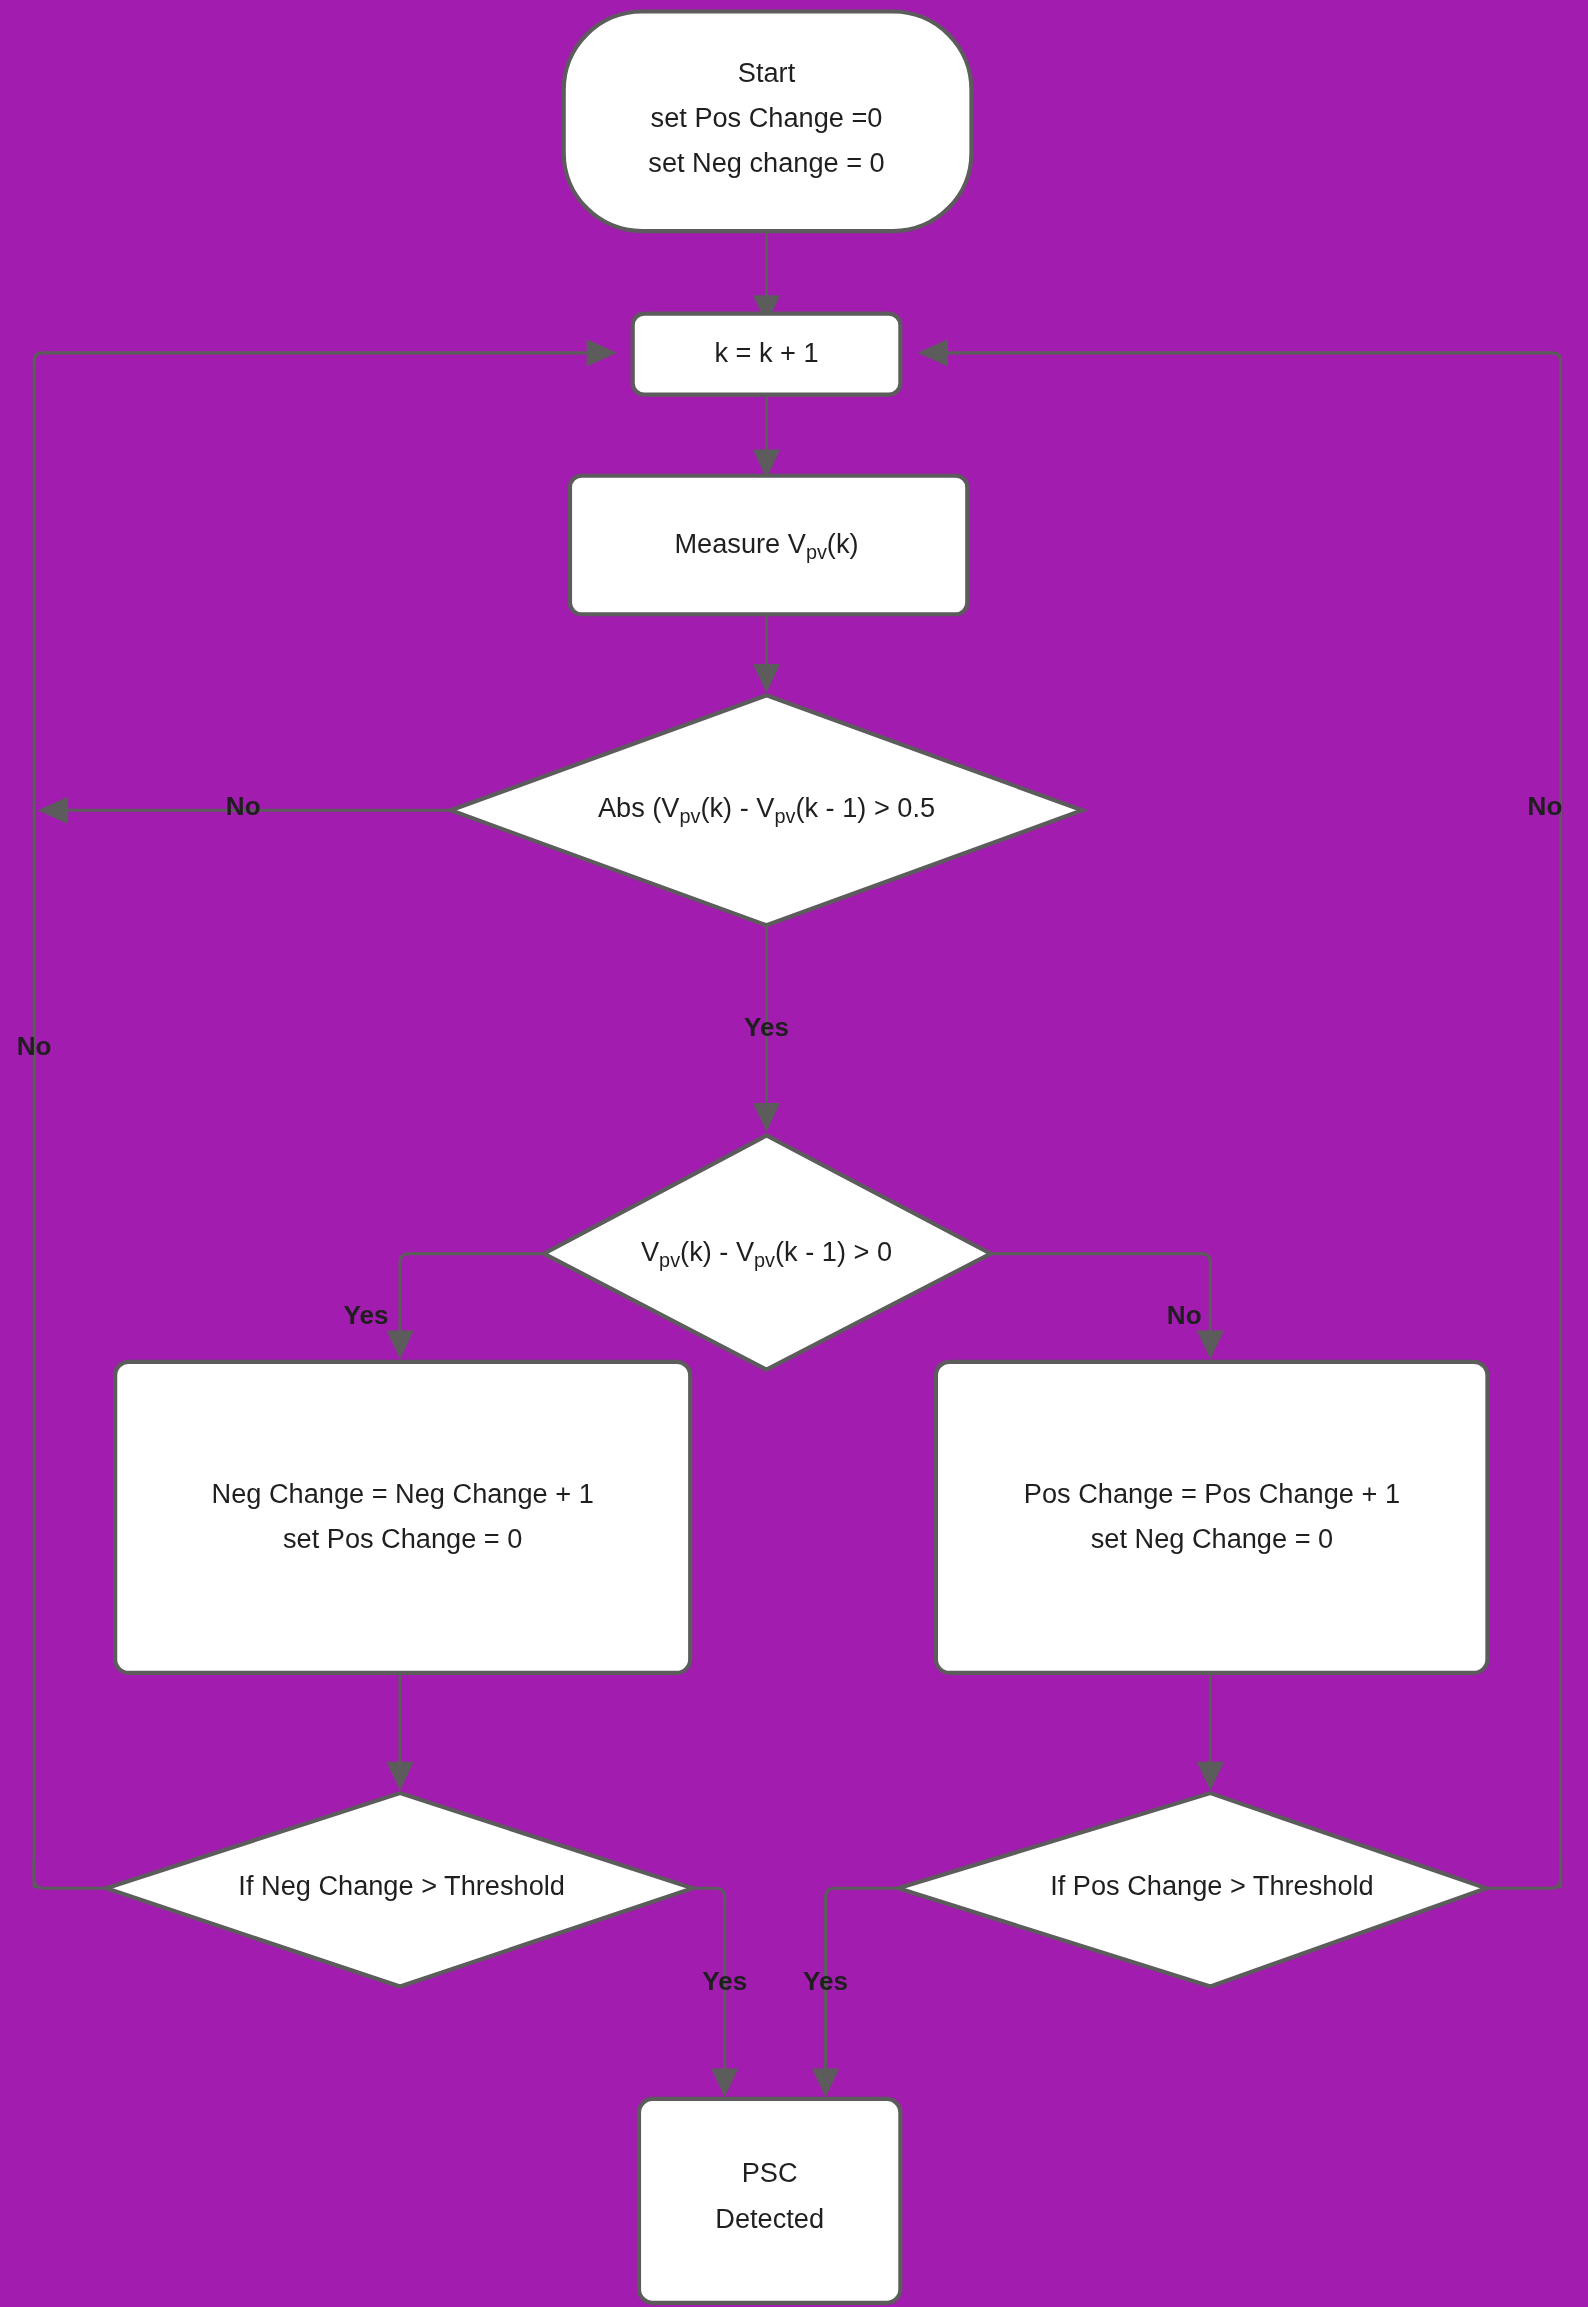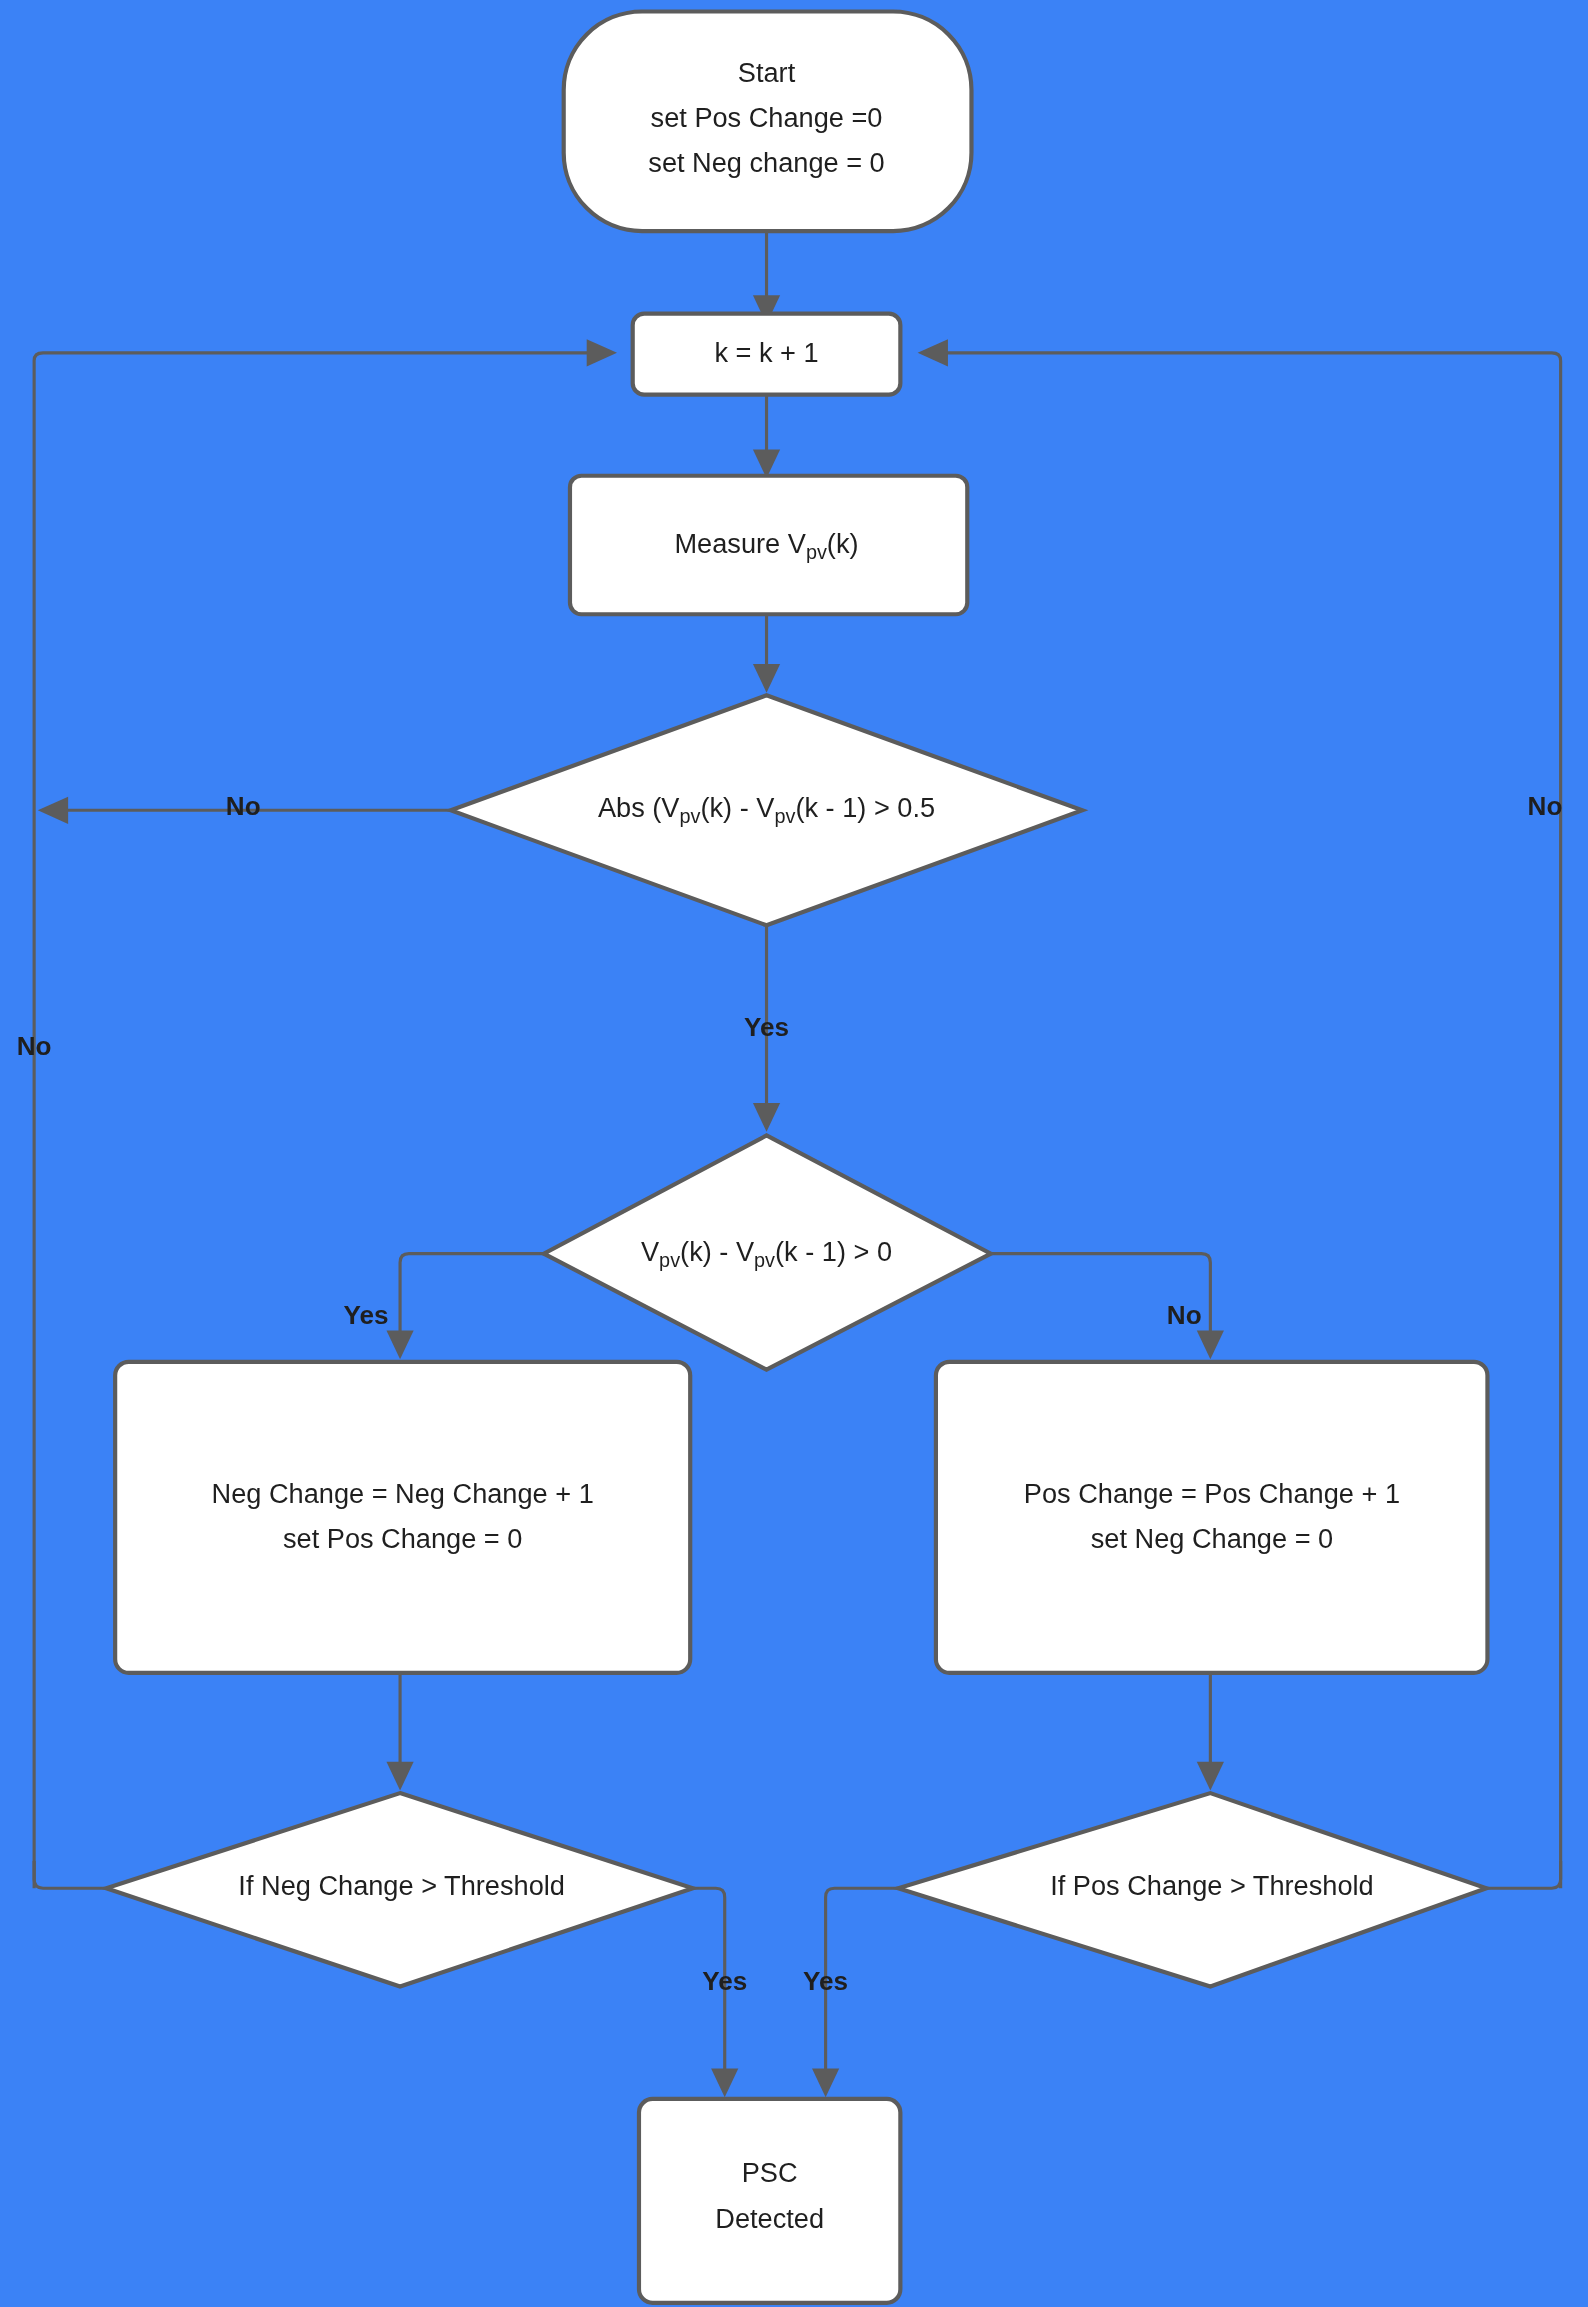--- a/index.html
+++ b/index.html
@@ -10,21 +10,21 @@
   body {
     width: 1589px;
     height: 2307px;
     font-family: "Liberation Sans", sans-serif;
     overflow: hidden;
   }
   #flowchart-root {
     position: relative;
     width: 1589px;
     height: 2307px;
-    background: #3b82f6;
+    background: #a21caf;
   }
   svg#diagram {
     display: block;
     width: 1589px;
     height: 2307px;
   }
   .node-shape {
     fill: #ffffff;
     stroke: #5c5c5c;
     stroke-width: 8;

